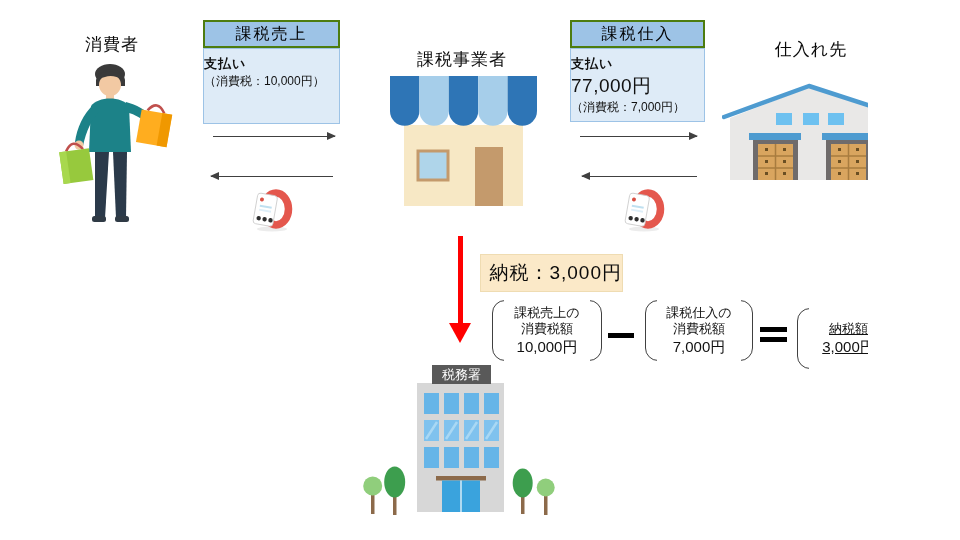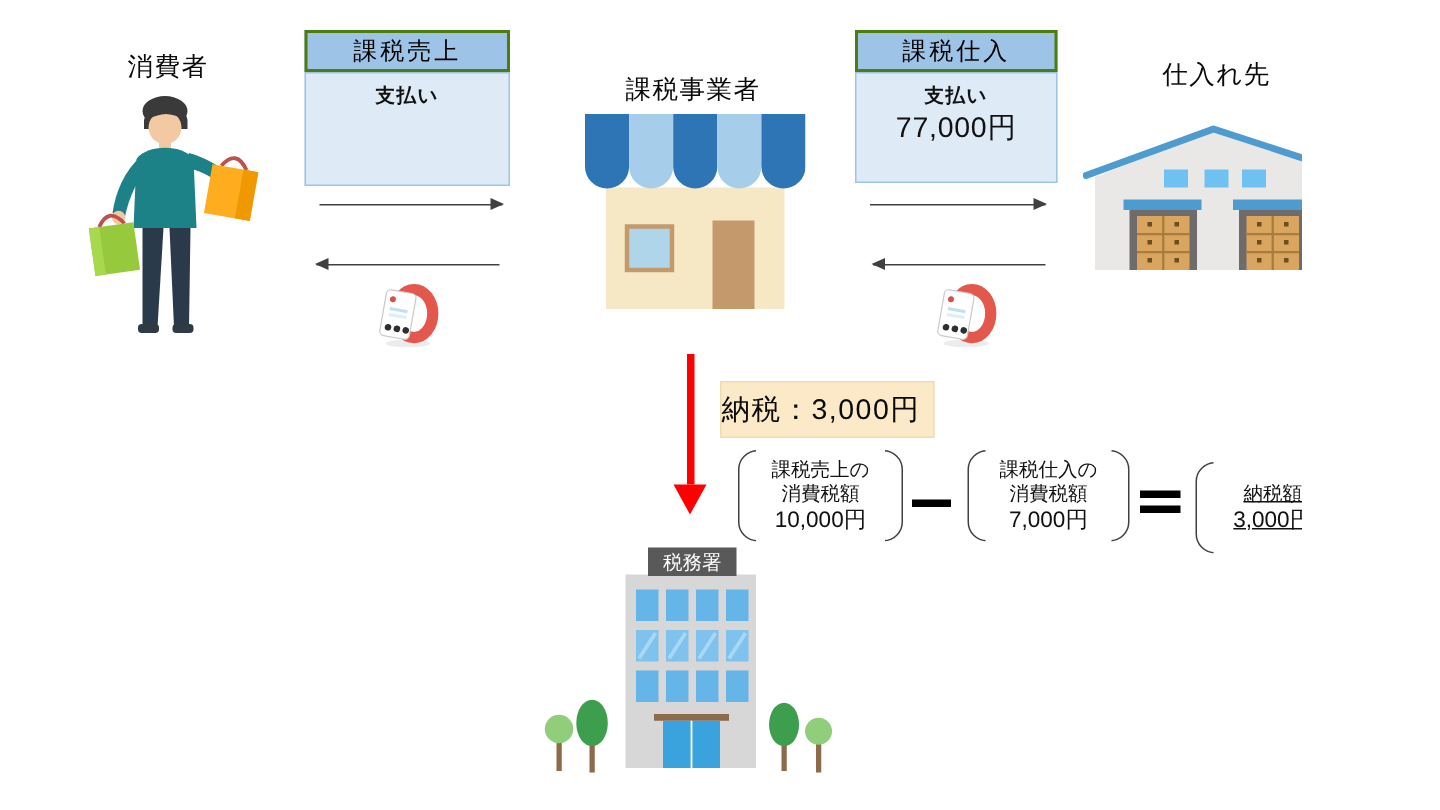--- a/index.html
+++ b/index.html
@@ -5,37 +5,37 @@
   * { box-sizing: border-box; }
   html,body { margin:0; padding:0; background:#ffffff; }
   body { font-family: "Liberation Sans", "DejaVu Sans", sans-serif; color:#111; }
   .canvas { position:relative; width:868px; height:540px; background:#ffffff; overflow:hidden; }
   .abs { position:absolute; }
 
   .entity-label { font-size:17px; letter-spacing:1px; color:#0a0a0a; text-align:center; white-space:nowrap; }
 
   .hdr-box { background:#9DC3E6; border:2px solid #4d7c0f; display:flex; align-items:center; justify-content:center;
              font-size:16px; letter-spacing:2px; color:#000000; }
-  .pay-box { background:#DEEBF7; border:1px solid #9DC3E6; text-align:center; padding-top:5px; }
+  .pay-box { background:#DEEBF7; border:1px solid #9DC3E6; text-align:left; padding-top:5px; }
   .pay-label { font-size:13px; font-weight:bold; line-height:19px; letter-spacing:1px; }
   .pay-amount { font-size:19px; line-height:26px; letter-spacing:0.5px; }
   .pay-note { font-size:12px; line-height:17px; white-space:nowrap; }
 
   .harrow { height:0; border-top:1.6px solid #404040; }
   .harrow.right::after { content:""; position:absolute; right:-1px; top:-5px;
       border-left:9px solid #404040; border-top:4px solid transparent; border-bottom:4px solid transparent; }
   .harrow.left::before { content:""; position:absolute; left:-1px; top:-5px;
       border-right:9px solid #404040; border-top:4px solid transparent; border-bottom:4px solid transparent; }
 
   .down-arrow { display:flex; flex-direction:column; align-items:center; }
   .down-arrow .shaft { width:5px; height:87px; background:#FF0000; }
   .down-arrow .head { width:0; height:0; border-left:11px solid transparent; border-right:11px solid transparent;
                       border-top:20px solid #FF0000; }
 
-  .highlight-box { background:#FBE9C8; border:1px solid #EFDCB2; display:flex; align-items:center; justify-content:flex-start;
+  .highlight-box { background:#FBE9C8; border:1px solid #EFDCB2; display:flex; align-items:center; justify-content:flex-end;
                    font-size:19px; letter-spacing:1px; color:#0a0a0a; }
 
   .bracket { }
   .bracket .frame { position:absolute; inset:0; border:1.6px solid #404040; border-radius:13px; }
   .bracket .frame::before { content:""; position:absolute; top:-3px; left:11px; right:11px; height:5px; background:#ffffff; }
   .bracket .frame::after  { content:""; position:absolute; bottom:-3px; left:11px; right:11px; height:5px; background:#ffffff; }
   .bracket .content { position:relative; height:100%; display:flex; flex-direction:column; align-items:center; justify-content:center;
                       text-align:center; }
   .bracket .bline { font-size:13px; line-height:16px; white-space:nowrap; }
   .bracket .bamt  { font-size:15px; line-height:19px; white-space:nowrap; }
@@ -77,20 +77,21 @@
     <path d="M58,92 L72,92 L71,158 L61,158 Z" fill="#2B3A4A"></path>
     <rect x="37" y="156" width="14" height="6" rx="2.5" fill="#2F3A45"></rect>
     <rect x="60" y="156" width="14" height="6" rx="2.5" fill="#2F3A45"></rect>
   </svg>
 
   <div class="abs hdr-box" style="left:203px; top:20px; width:137px; height:28px;">
     <span>課税売上</span>
   </div>
   <div class="abs pay-box" style="left:203px; top:48px; width:137px; height:76px;">
     <div class="pay-label">支払い</div>
+    <div class="pay-note">（消費税：10,000円）</div>
   </div>
 
   <div class="abs harrow right" style="left:213px; top:136px; width:122px;"></div>
   <div class="abs harrow left" style="left:211px; top:176px; width:122px;"></div>
 
   <svg class="abs" style="left:247px; top:187px;" width="46" height="46" viewBox="0 0 46 46">
     <ellipse cx="25" cy="42" rx="15" ry="2.5" fill="#ECECEC"></ellipse>
     <ellipse cx="29" cy="22" rx="12.5" ry="16" fill="none" stroke="#E4574D" stroke-width="7.5"></ellipse>
     <g transform="rotate(10 17 24)">
       <rect x="8" y="7" width="20" height="31" rx="3" fill="#ffffff" stroke="#C9C9C9" stroke-width="0.8"></rect>
@@ -115,20 +116,21 @@
     <rect x="28" y="75" width="30" height="29" fill="#AFD5EA" stroke="#C49A6C" stroke-width="3"></rect>
     <rect x="85" y="71" width="28" height="59" fill="#C49A6C"></rect>
   </svg>
 
   <div class="abs hdr-box" style="left:570px; top:20px; width:135px; height:28px;">
     <span>課税仕入</span>
   </div>
   <div class="abs pay-box" style="left:570px; top:48px; width:135px; height:74px;">
     <div class="pay-label">支払い</div>
     <div class="pay-amount">77,000円</div>
+    <div class="pay-note">（消費税：7,000円）</div>
   </div>
 
   <div class="abs harrow right" style="left:580px; top:136px; width:117px;"></div>
   <div class="abs harrow left" style="left:582px; top:176px; width:115px;"></div>
 
   <svg class="abs" style="left:619px; top:187px;" width="46" height="46" viewBox="0 0 46 46">
     <ellipse cx="25" cy="42" rx="15" ry="2.5" fill="#ECECEC"></ellipse>
     <ellipse cx="29" cy="22" rx="12.5" ry="16" fill="none" stroke="#E4574D" stroke-width="7.5"></ellipse>
     <g transform="rotate(10 17 24)">
       <rect x="8" y="7" width="20" height="31" rx="3" fill="#ffffff" stroke="#C9C9C9" stroke-width="0.8"></rect>

